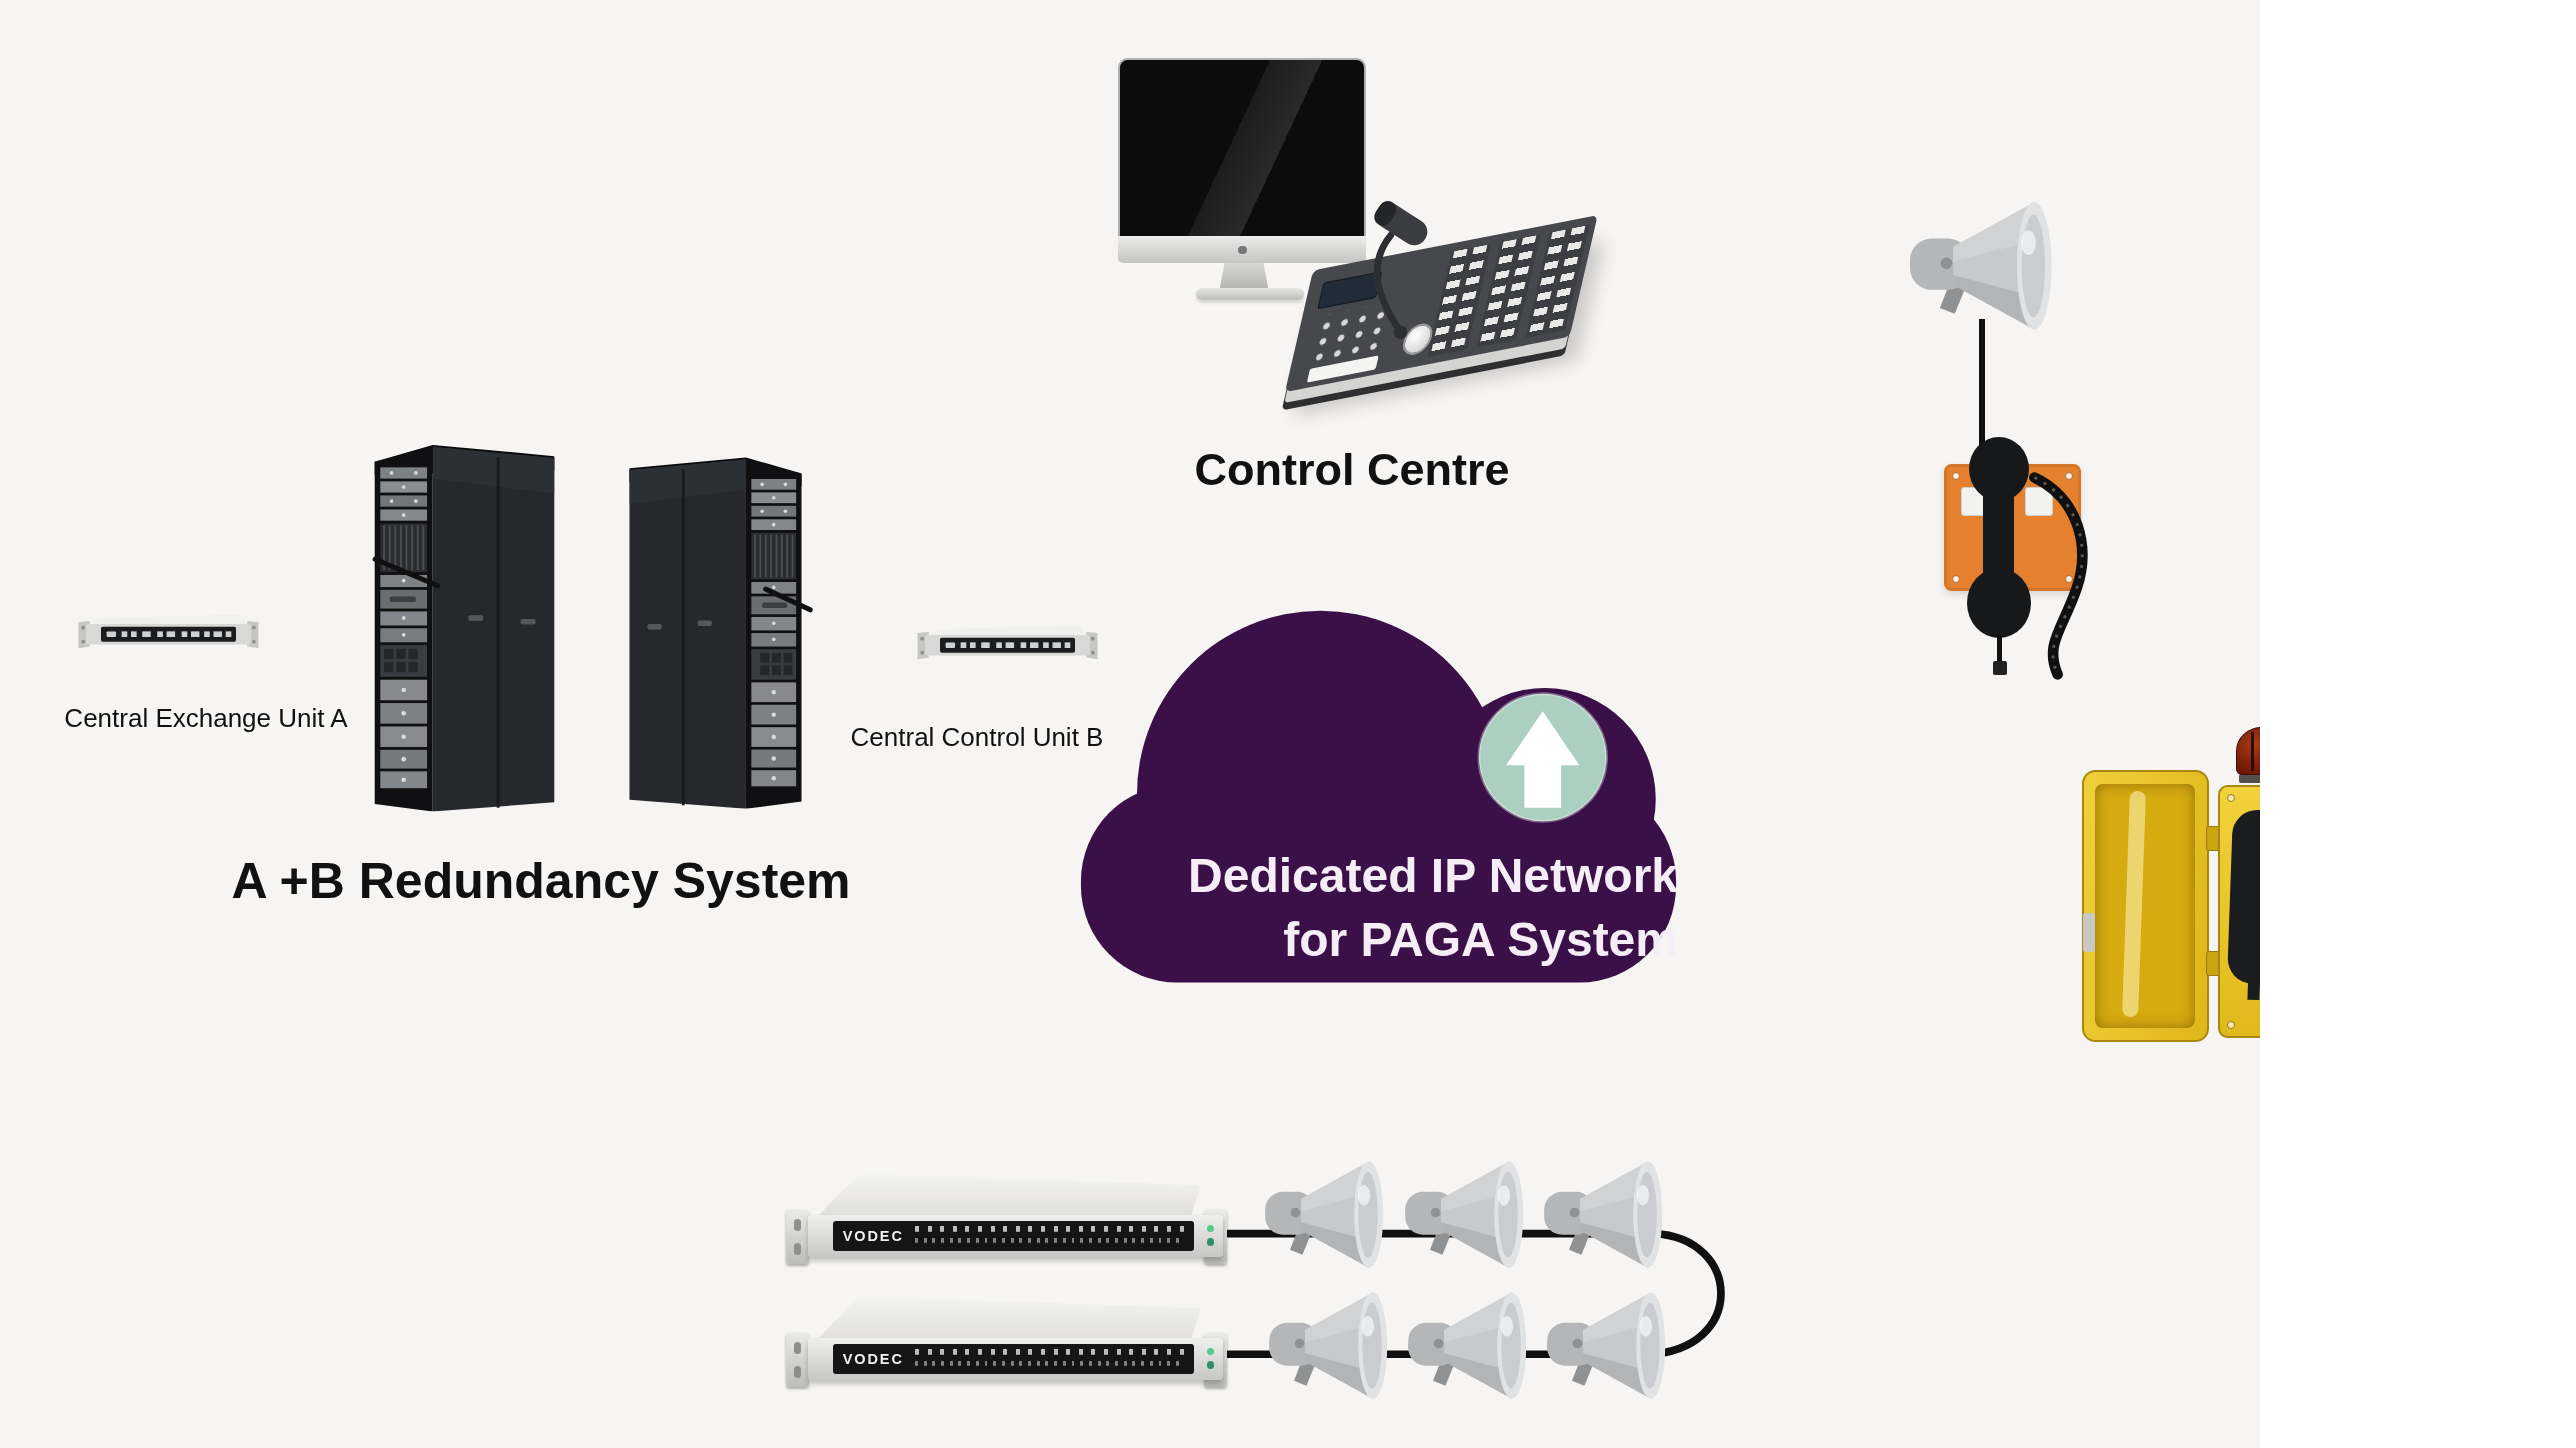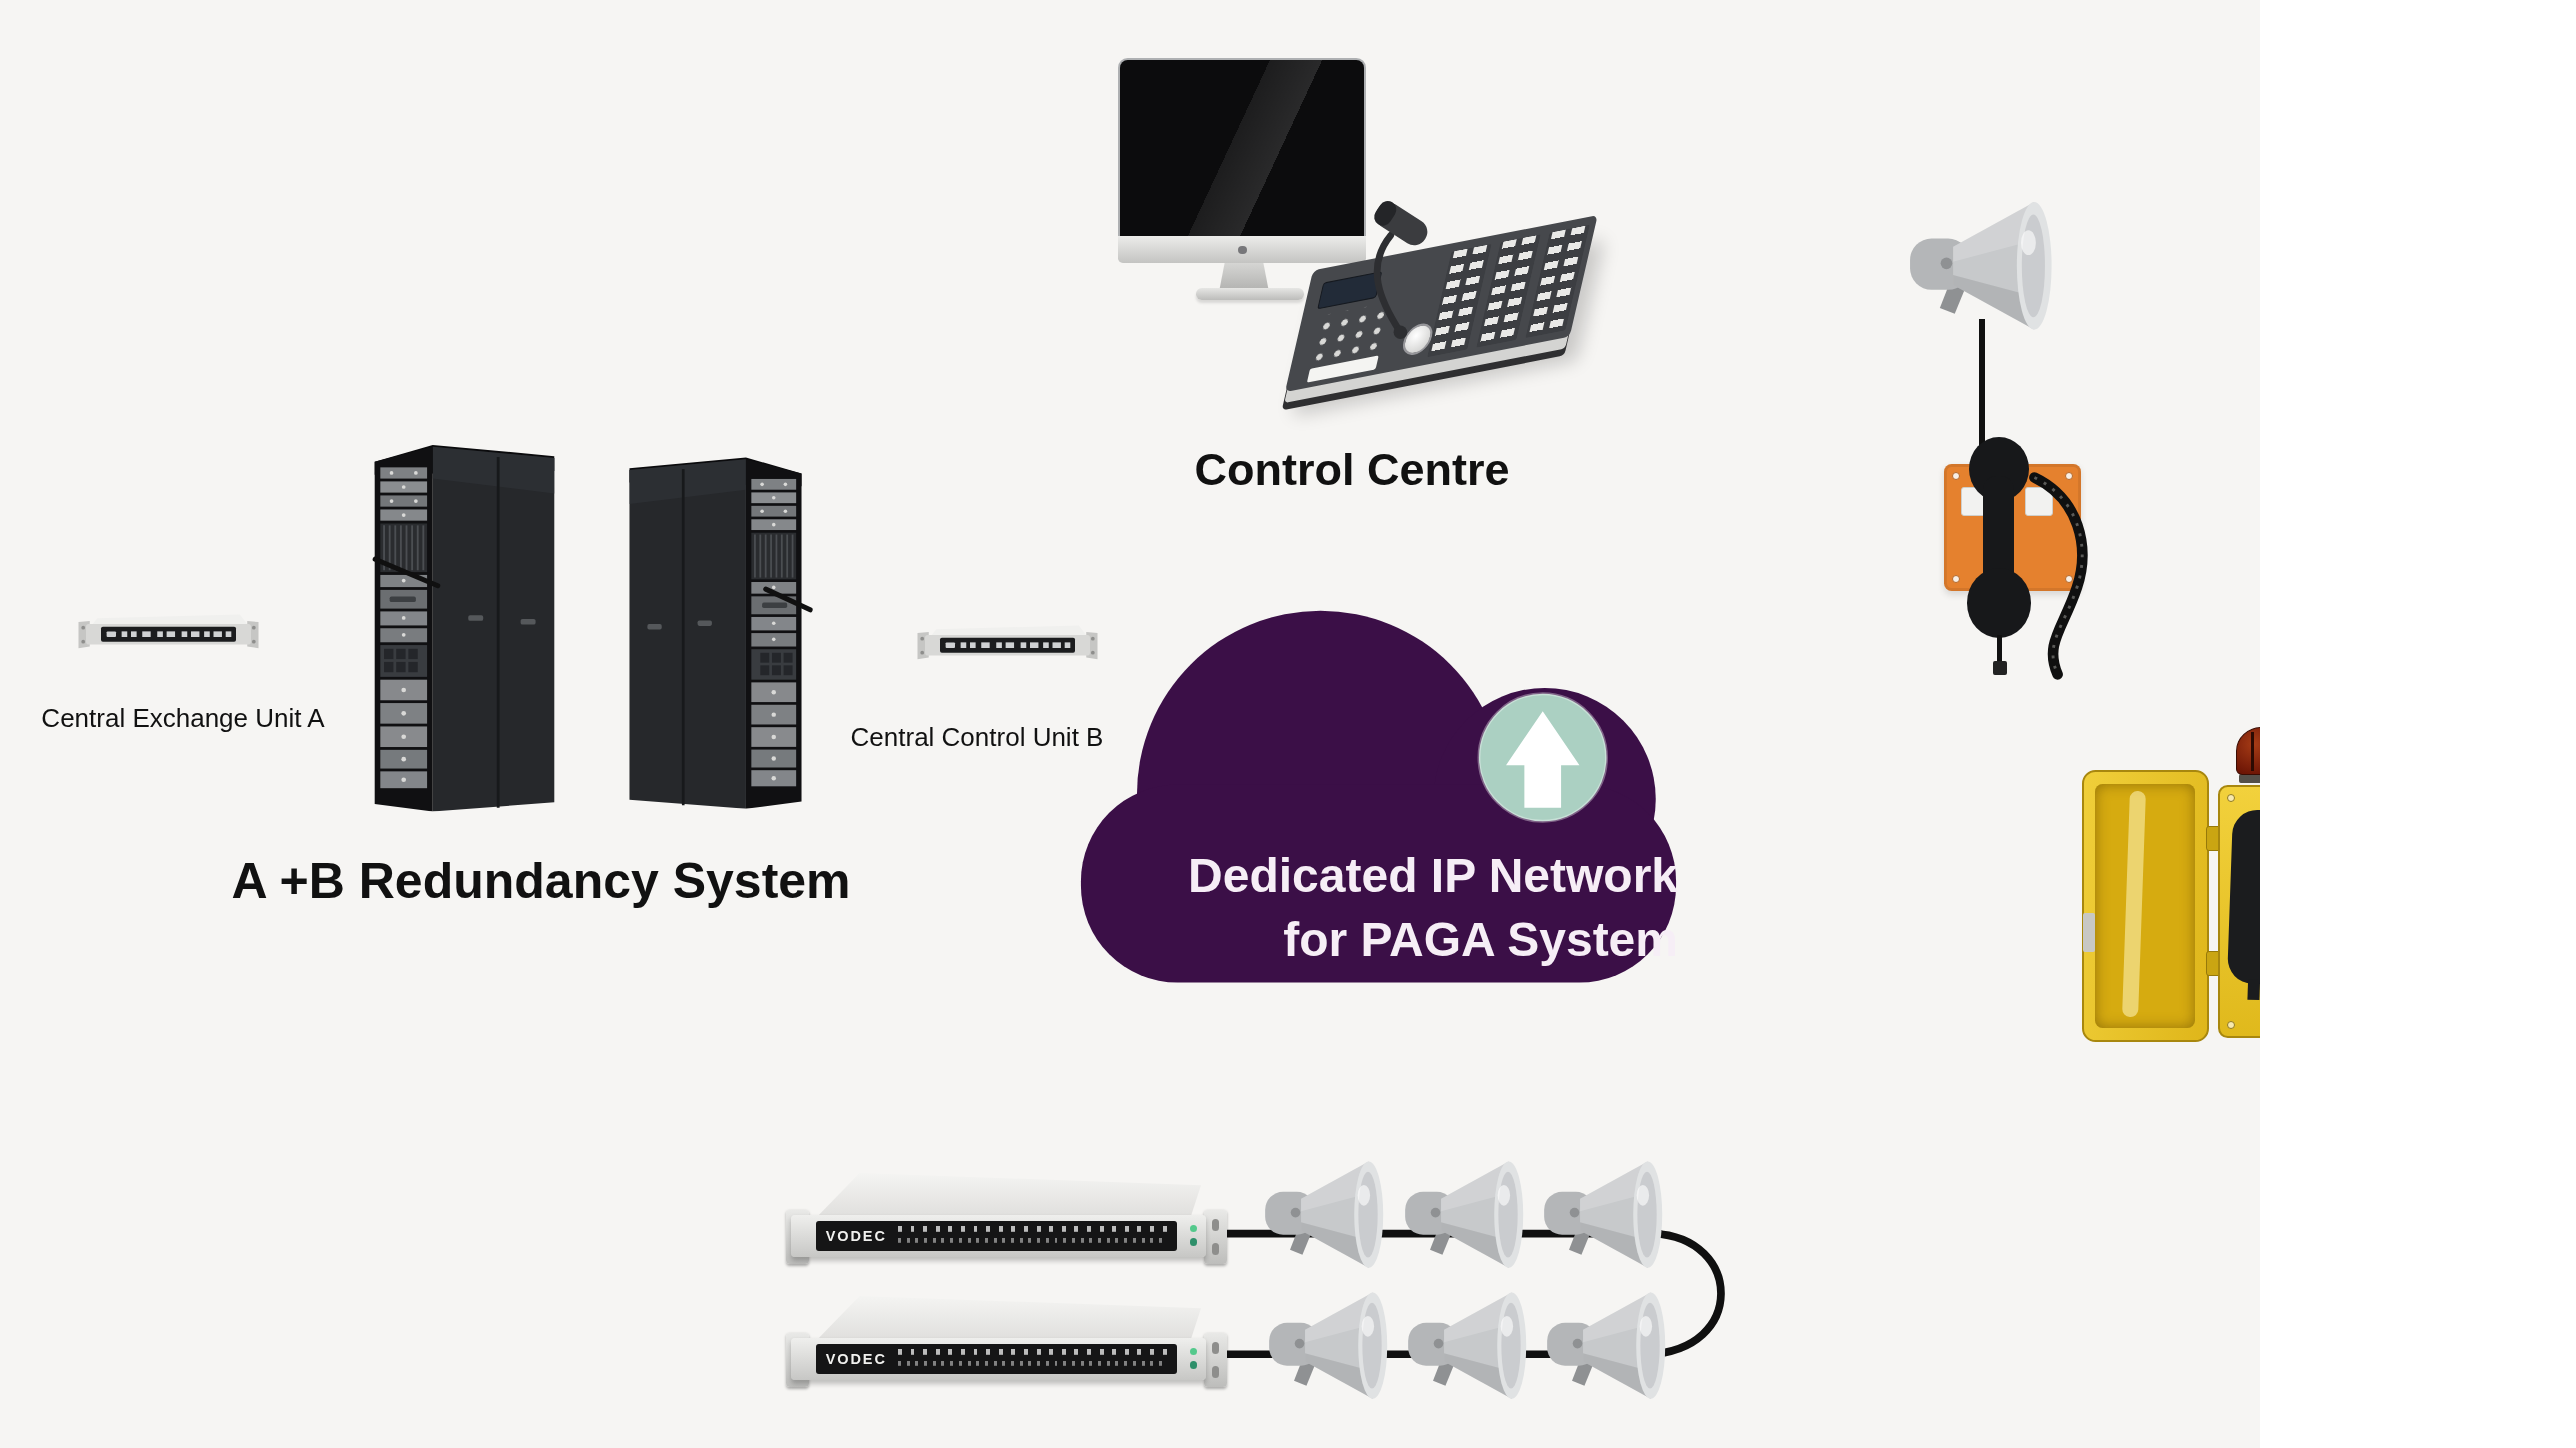--- a/index.html
+++ b/index.html
@@ -23,21 +23,21 @@
   .console-lcd { position:absolute; left:13.5px; top:13.5px; width:58px; height:23px; background:#222b38; border:1.9px solid #15191f; border-radius:2.9px; }
   .console-numpad { position:absolute; left:13.5px; top:46px; width:73px; height:44px; background-image:radial-gradient(circle, #d9d9d7 2.9px, transparent 3.4px); background-size:18.4px 14.5px; background-position:4.8px 3.9px; }
   .console-sticker { position:absolute; left:21px; top:96px; width:70px; height:12.6px; background:#f4f4f2; border-radius:1.9px; }
   .console-ptt { position:absolute; left:114px; top:73px; width:25px; height:25px; border-radius:50%; background:radial-gradient(circle at 40% 35%, #ffffff, #c9c9c7); border:2.9px solid #96969a; }
   .console-cols { position:absolute; left:143px; top:7.7px; width:141px; height:99px; display:flex; gap:8.7px; }
   .console-col { flex:1; background-color:#3c3e42; background-image:repeating-linear-gradient(180deg,#e9e9e7 0 6.8px, transparent 6.8px 14.5px), repeating-linear-gradient(180deg,#e9e9e7 0 6.8px, transparent 6.8px 14.5px); background-size:13.5px 100%,13.5px 100%; background-position:2.9px 0,23px 0; background-repeat:no-repeat; border-radius:1.9px; }
   .mic-svg { left:1350px; top:185px; width:126px; height:155px; }
 
   
   .lbl-control { left:1352px; top:444px; font-size:45px; font-weight:bold; }
-  .lbl-unit-a { left:183px; top:703px; font-size:26px; }
+  .lbl-unit-a { left:206px; top:703px; font-size:26px; }
   .lbl-unit-b { left:977px; top:722px; font-size:26px; }
   .lbl-redundancy { left:541px; top:852px; font-size:50px; font-weight:bold; }
   .lbl-amplifier { left:1362px; top:1104px; font-size:48px; font-weight:bold; }
 
   
   .rack-a { left:370px; top:437px; width:189px; height:375px; }
   .rack-b { left:623px; top:450px; width:185px; height:359px; transform:scaleX(-1); }
   .rack-cable { background:var(--cable,#101010); height:4.8px; border-radius:2.9px; }
   .rack-cable-a { left:370px; top:570px; width:73px; transform:rotate(23deg); }
   .rack-cable-b { left:761px; top:597px; width:54px; transform:rotate(25deg); }
@@ -90,21 +90,21 @@
   .ycord { position:absolute; left:141px; top:75px; width:180px; height:253px; }
 
   
   .amp { position:absolute; width:437px; height:97px; }
   .amp1 { left:788px; top:1171px; } .amp2 { left:788px; top:1294px; }
   .amp-top { position:absolute; left:25px; top:1.9px; width:388px; height:48px; background:linear-gradient(#f4f4f2,#dedddb); clip-path:polygon(0 100%, 12% 0, 100% 26%, 97% 100%); }
   .amp-ear { position:absolute; top:39px; width:23px; height:54px; background:linear-gradient(#e9e9e7,#bdbdbb); border-radius:3.9px; box-shadow:0 1.9px 2.9px rgba(0,0,0,0.3); }
   .amp-ear::before, .amp-ear::after { content:""; position:absolute; left:7.7px; width:7.7px; height:12.6px; background:#8e8e8c; border-radius:3.9px; }
   .amp-ear::before { top:8.7px; } .amp-ear::after { bottom:8.7px; }
   .amp-ear-l { left:-1.9px; } .amp-ear-r { right:-1.9px; }
-  .amp-face { position:absolute; left:3px; top:44px; width:415px; height:42px; background:linear-gradient(#efefed,#c7c7c5); border-radius:3.9px; box-shadow:0 3.9px 4.8px rgba(0,0,0,0.22); }
+  .amp-face { position:absolute; left:20px; top:44px; width:415px; height:42px; background:linear-gradient(#efefed,#c7c7c5); border-radius:3.9px; box-shadow:0 3.9px 4.8px rgba(0,0,0,0.22); }
   .amp-panel { position:absolute; left:25px; top:5.8px; right:29px; bottom:5.8px; background:var(--amp-panel,#151516); border-radius:2.9px; display:flex; align-items:center; padding:0 9.7px; gap:11.6px; box-sizing:border-box; }
   .amp-brand { color:#f0f0ee; font-size:14.5px; font-weight:bold; letter-spacing:1.9px; }
   .amp-rows { flex:1; height:19.3px; background:repeating-linear-gradient(90deg, rgba(235,235,235,.78) 0 3.9px, transparent 3.9px 12.6px) 0 0/100% 5.8px no-repeat, repeating-linear-gradient(90deg, rgba(235,235,235,.5) 0 2.9px, transparent 2.9px 8.7px) 0 11.6px/100% 4.8px no-repeat; }
   .amp-led { position:absolute; right:8.7px; width:7.7px; height:7.7px; border-radius:50%; }
   .led1 { top:9.7px; background:#54c98c; } .led2 { top:23px; background:#2e8f6a; }
 
   
   .horn { position:absolute; width:145px; height:118px; }
   .s1 { left:1261px; top:1157px; } .s2 { left:1401px; top:1157px; } .s3 { left:1540px; top:1157px; }
   .s4 { left:1265px; top:1288px; } .s5 { left:1404px; top:1288px; } .s6 { left:1543px; top:1288px; }

